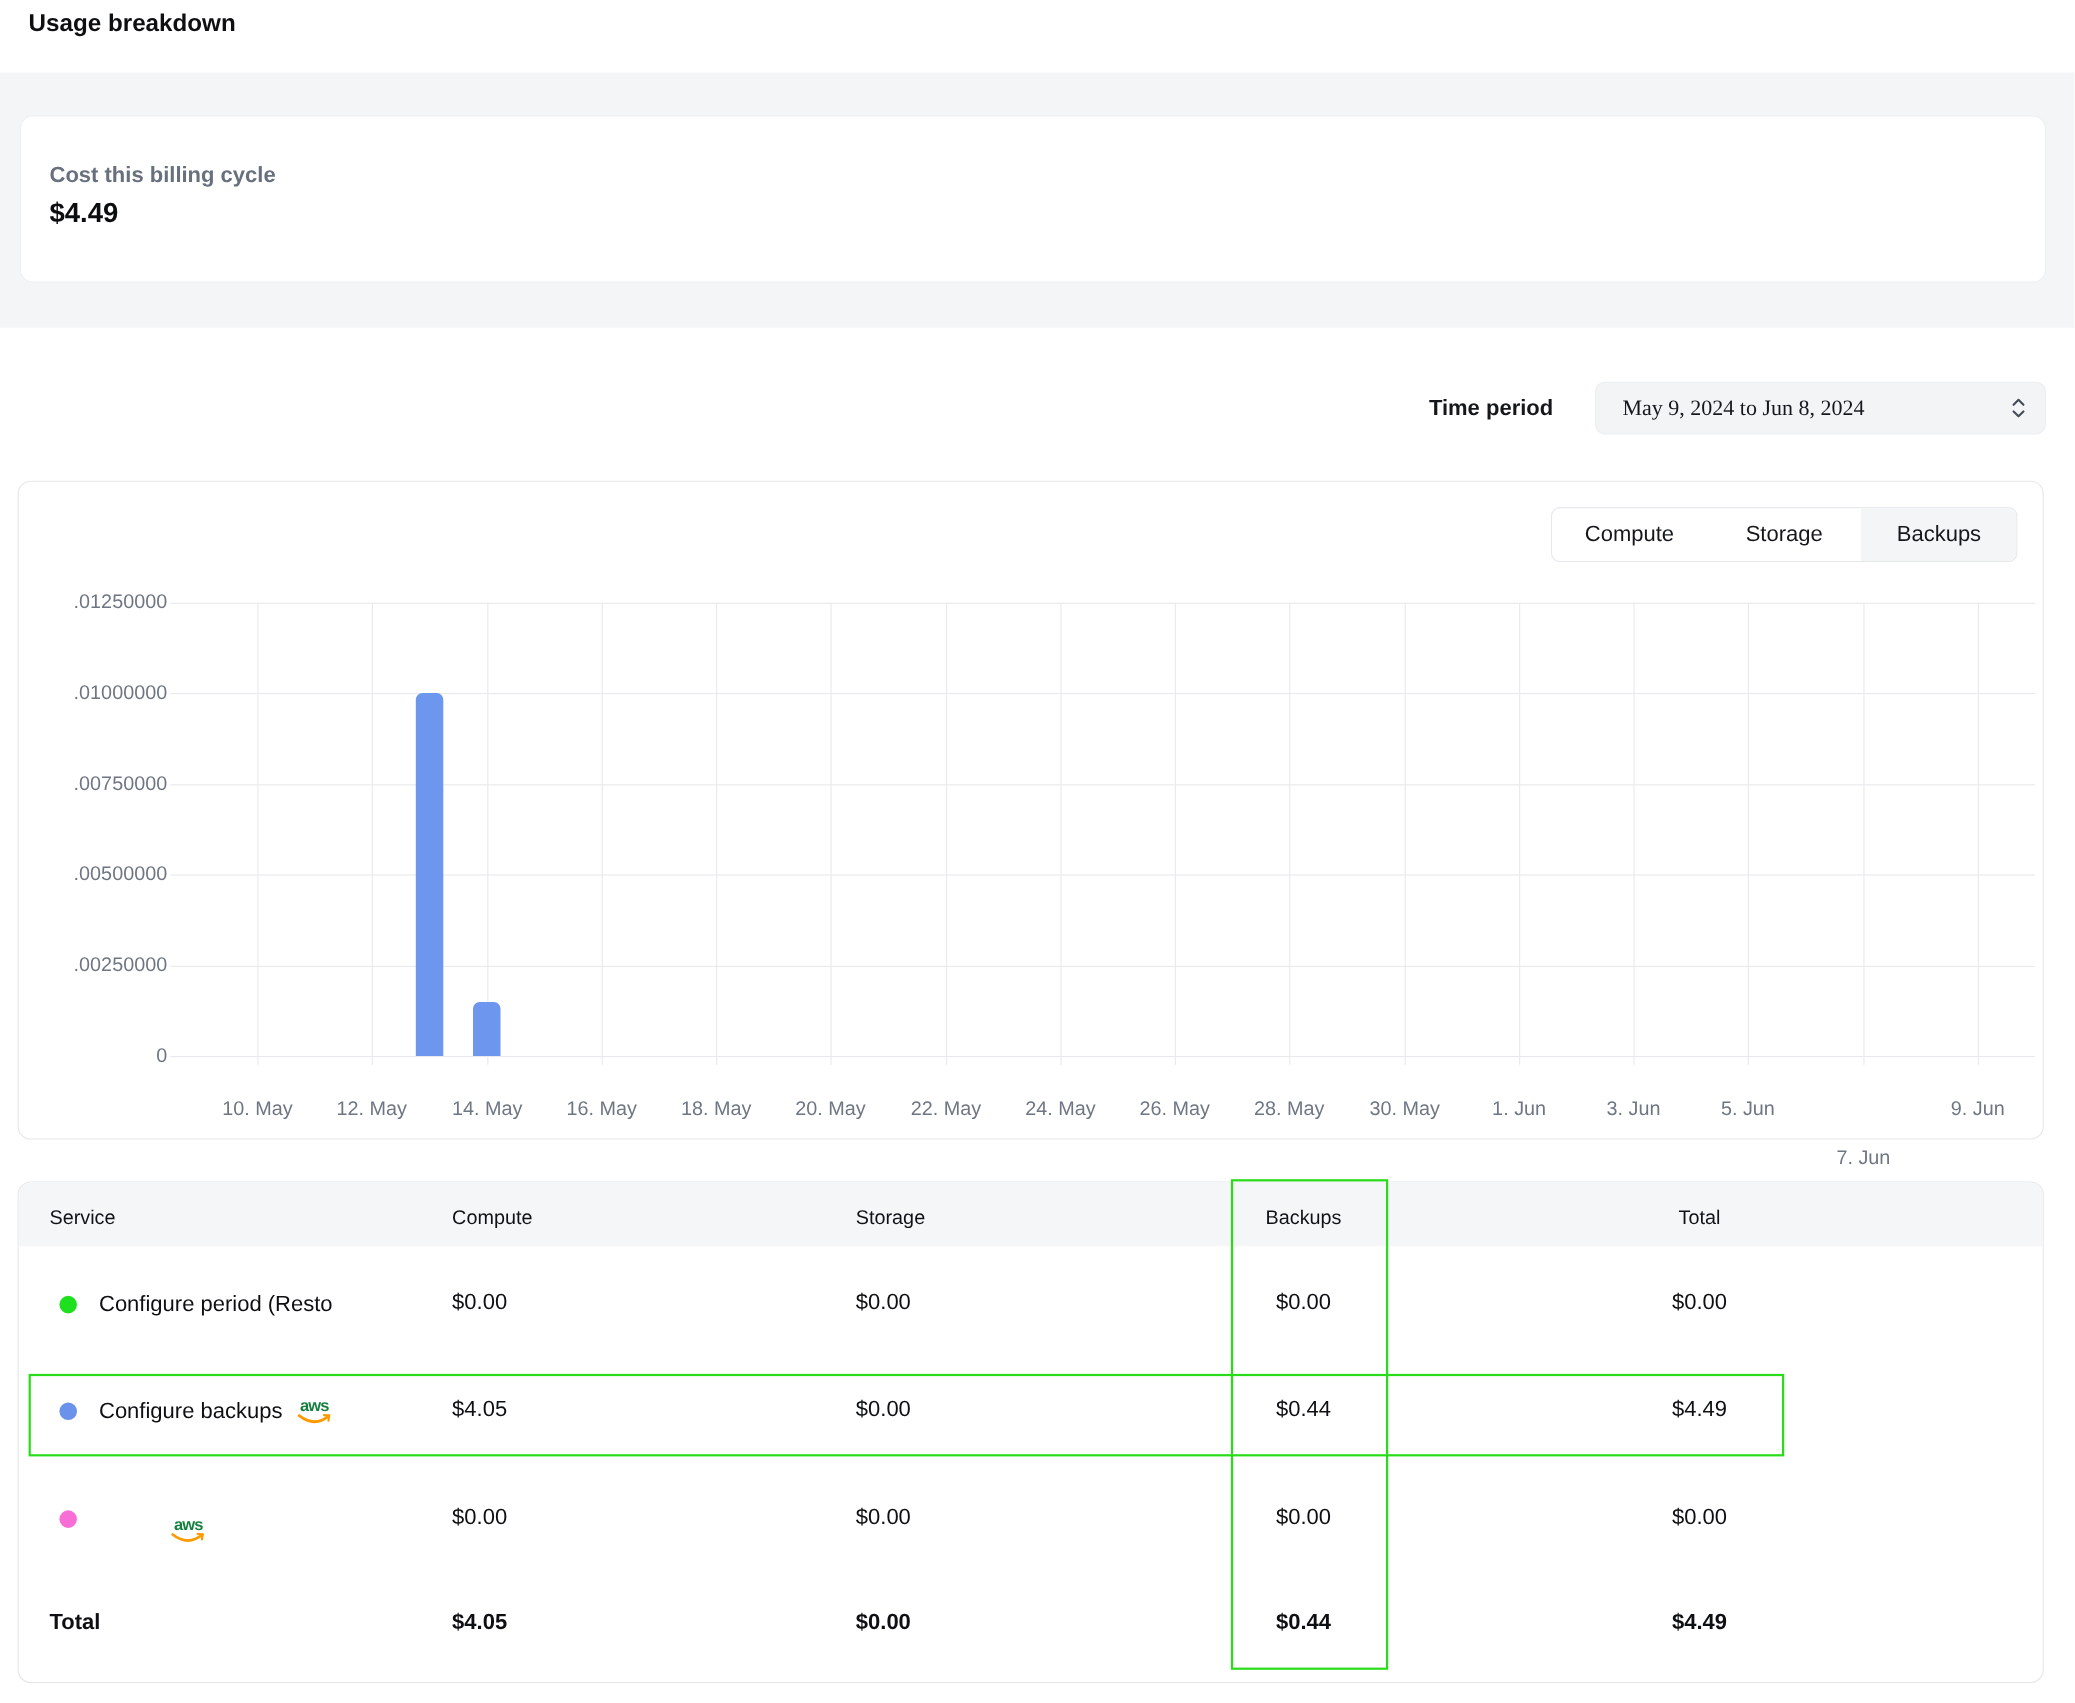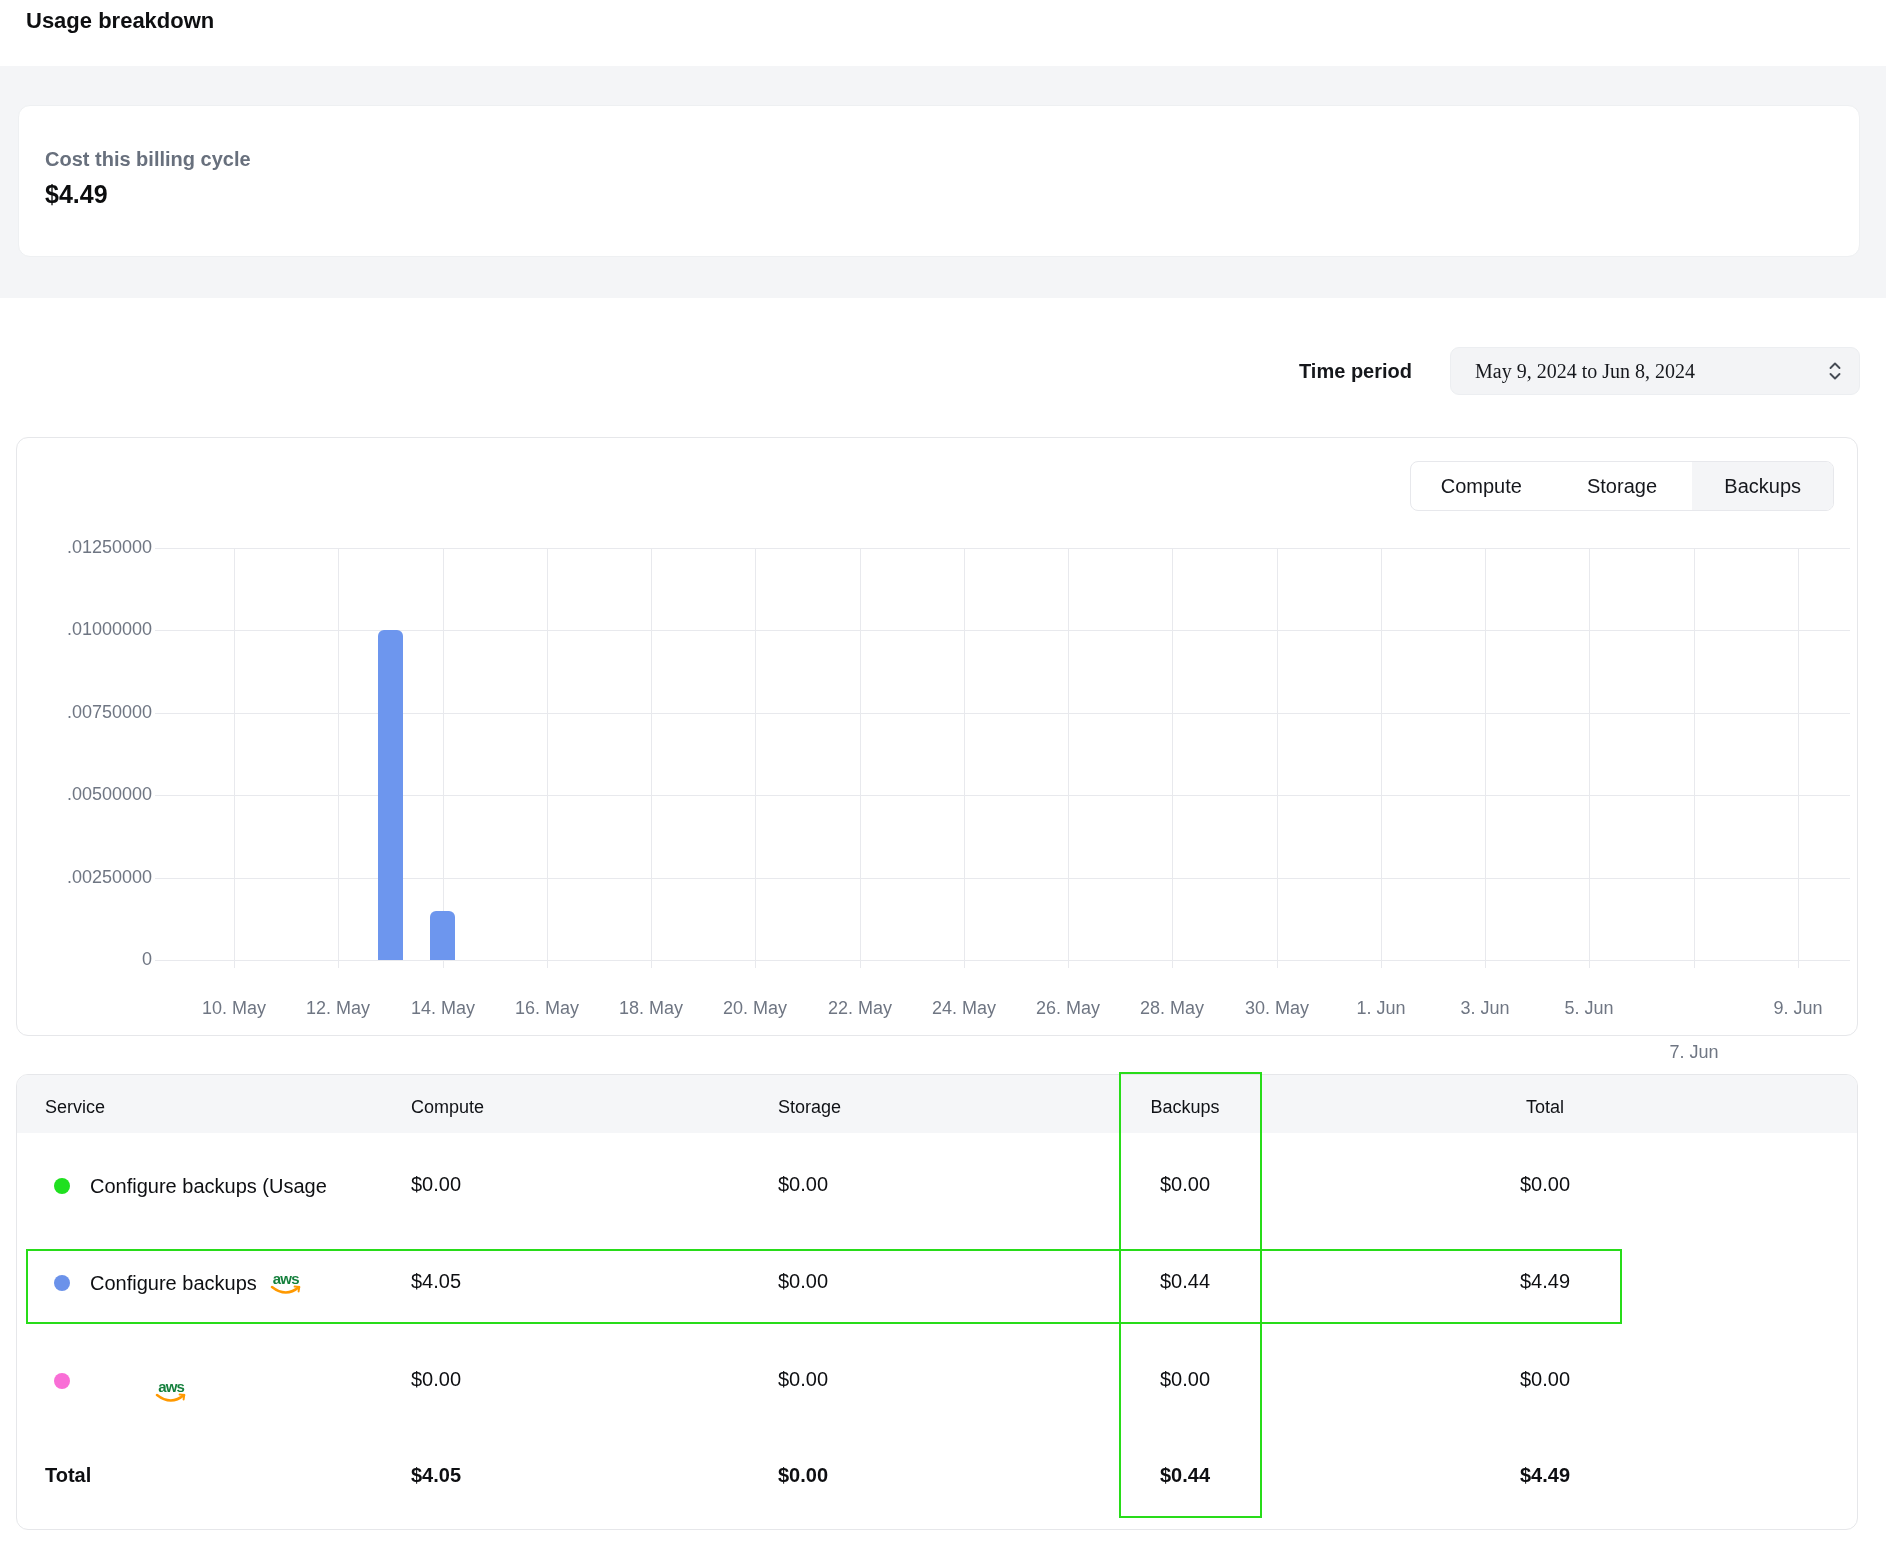--- a/index.html
+++ b/index.html
@@ -121,21 +121,21 @@
 <div class="x-tick" style="left: 1743px; top: 998px;">9. Jun</div>
 <div class="bar" style="left: 378px; top: 630px; width: 25px; height: 330px; background: rgb(109, 150, 238);"></div>
 <div class="bar" style="left: 430px; top: 911px; width: 25px; height: 49px; background: rgb(109, 150, 238);"></div>
 <div class="th" style="left: 45px; top: 1097px;">Service</div>
 <div class="th" style="left: 411px; top: 1097px;">Compute</div>
 <div class="th" style="left: 778px; top: 1097px;">Storage</div>
 <div class="th" style="left: 1035px; top: 1097px; width: 300px; text-align: center;">Backups</div>
 <div class="th" style="left: 1395px; top: 1097px; width: 300px; text-align: center;">Total</div>
 <div class="dot" style="left: 54px; top: 1178px; background: rgb(31, 224, 31);"></div>
 <div class="service-cell" style="left: 90px; top: 1170px; height: 32px;">
-    <span class="service-label" style="max-width: 278px;">Configure backups (Usage</span>
+    <span class="service-label" style="max-width: 278px;">Configure period (Resto</span>
   </div>
 <div class="td" style="left: 411px; top: 1173px;">$0.00</div>
 <div class="td" style="left: 778px; top: 1173px;">$0.00</div>
 <div class="td" style="left: 1035px; top: 1173px; width: 300px; text-align: center;">$0.00</div>
 <div class="td" style="left: 1395px; top: 1173px; width: 300px; text-align: center;">$0.00</div>
 <div class="dot" style="left: 54px; top: 1275px; background: rgb(107, 146, 234);"></div>
 <div class="service-cell" style="left: 90px; top: 1267px; height: 32px;">
     <span class="service-label" style="max-width: 278px;">Configure backups</span>
     <span class="aws-badge">
       <span class="aws-text">aws</span>

